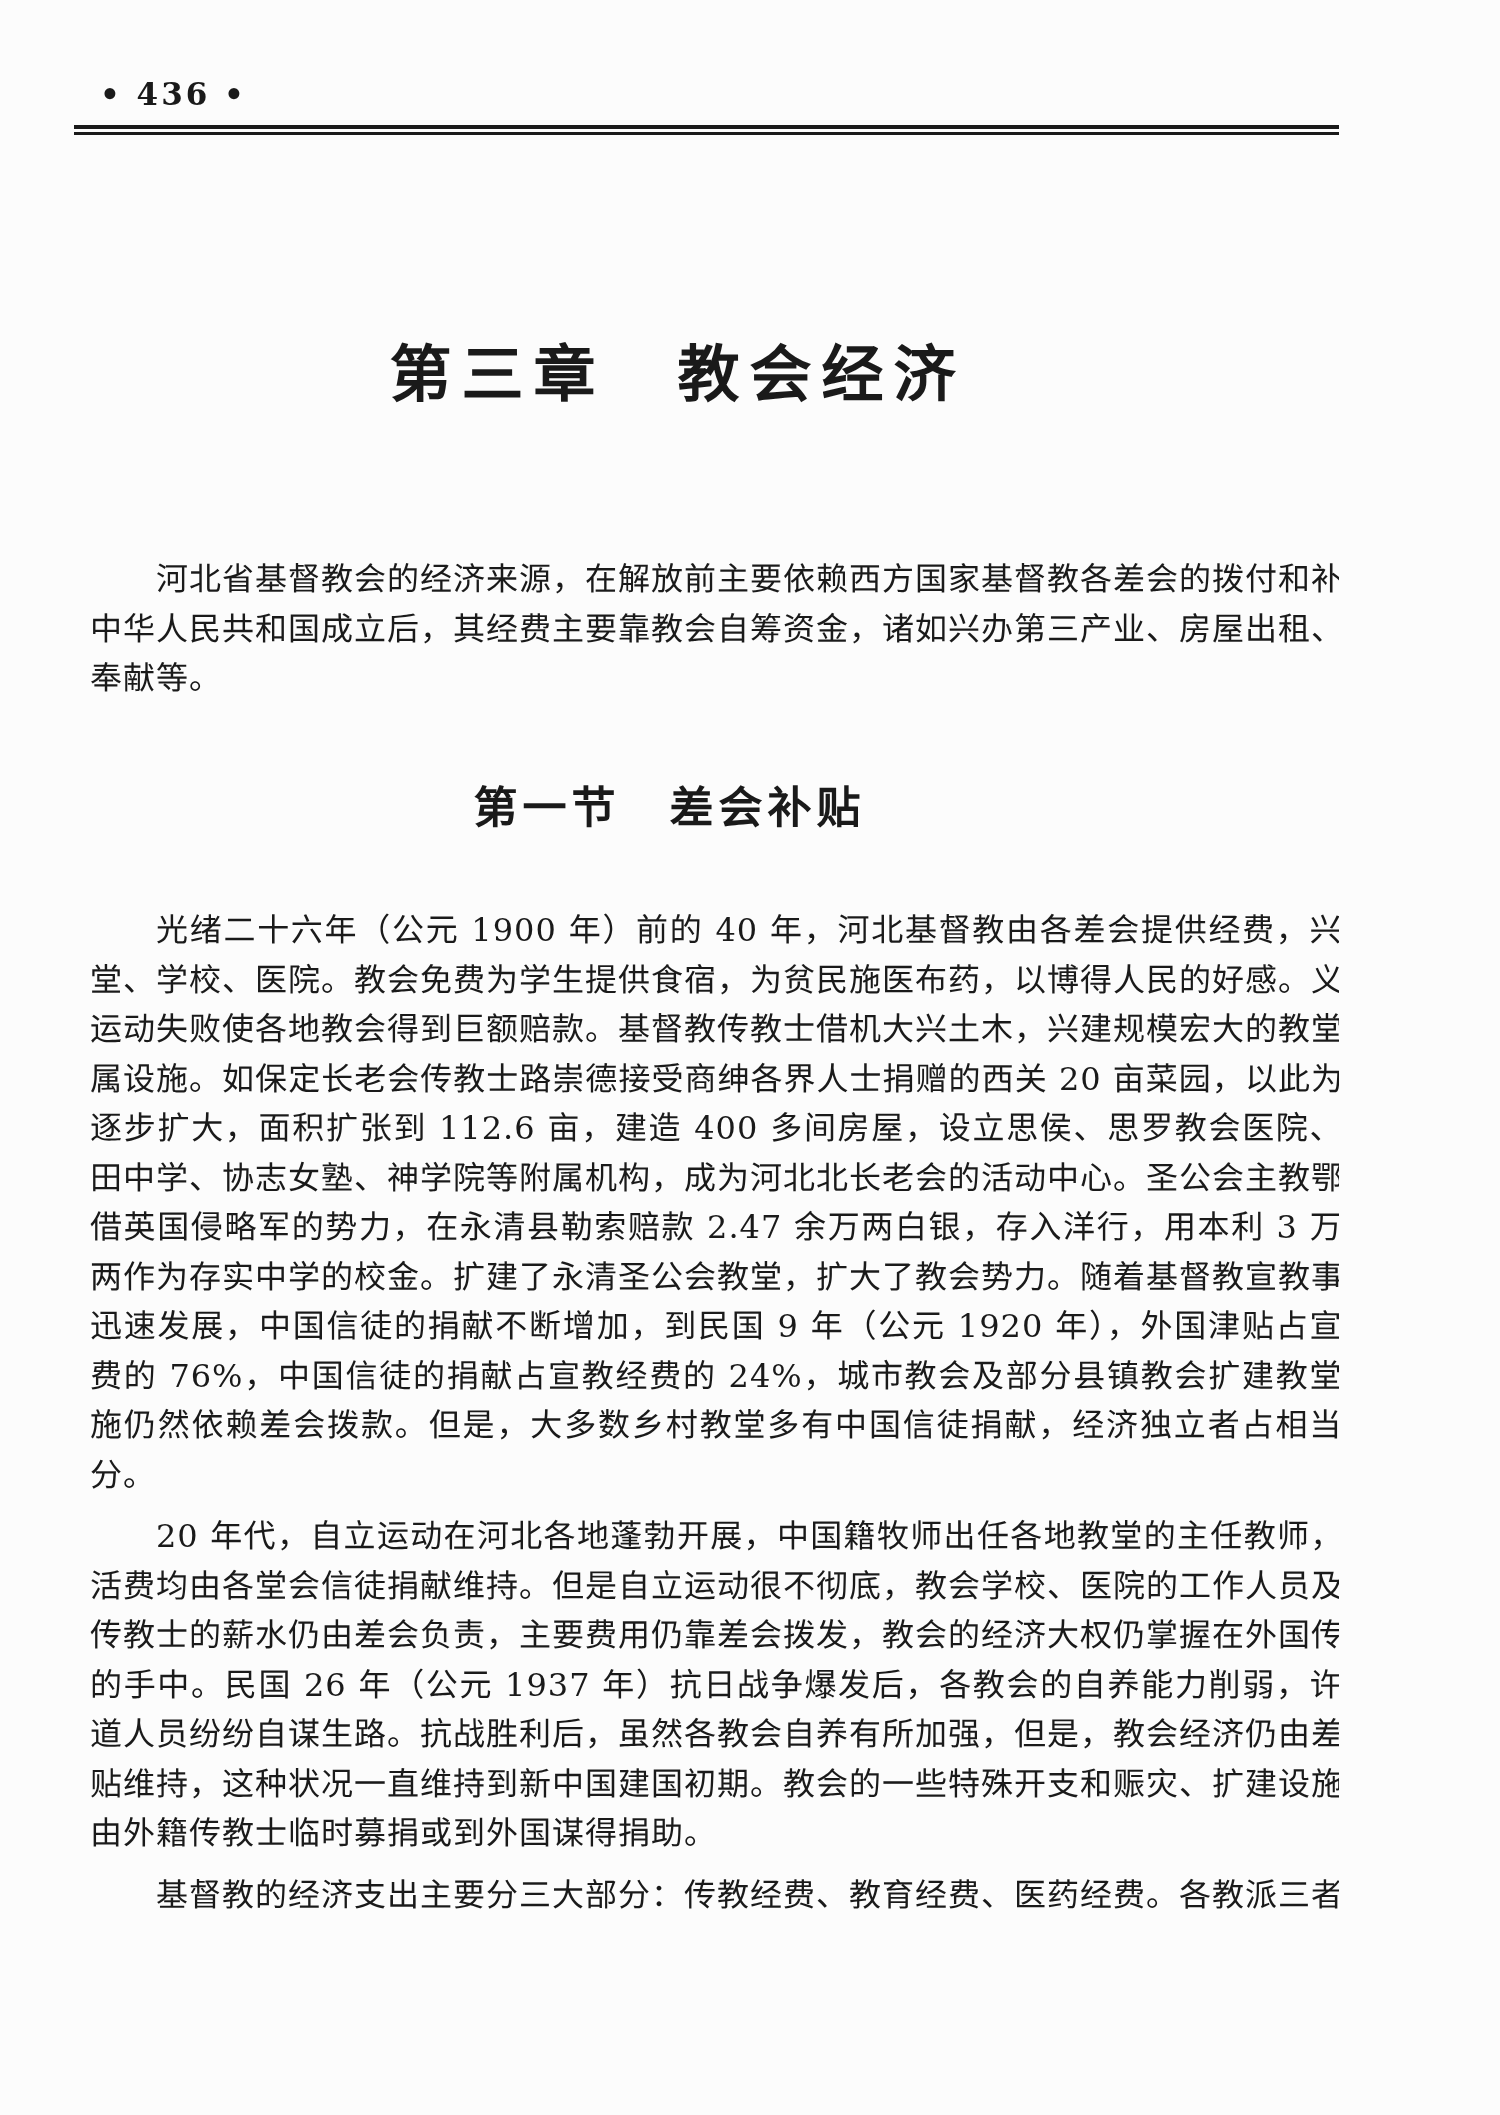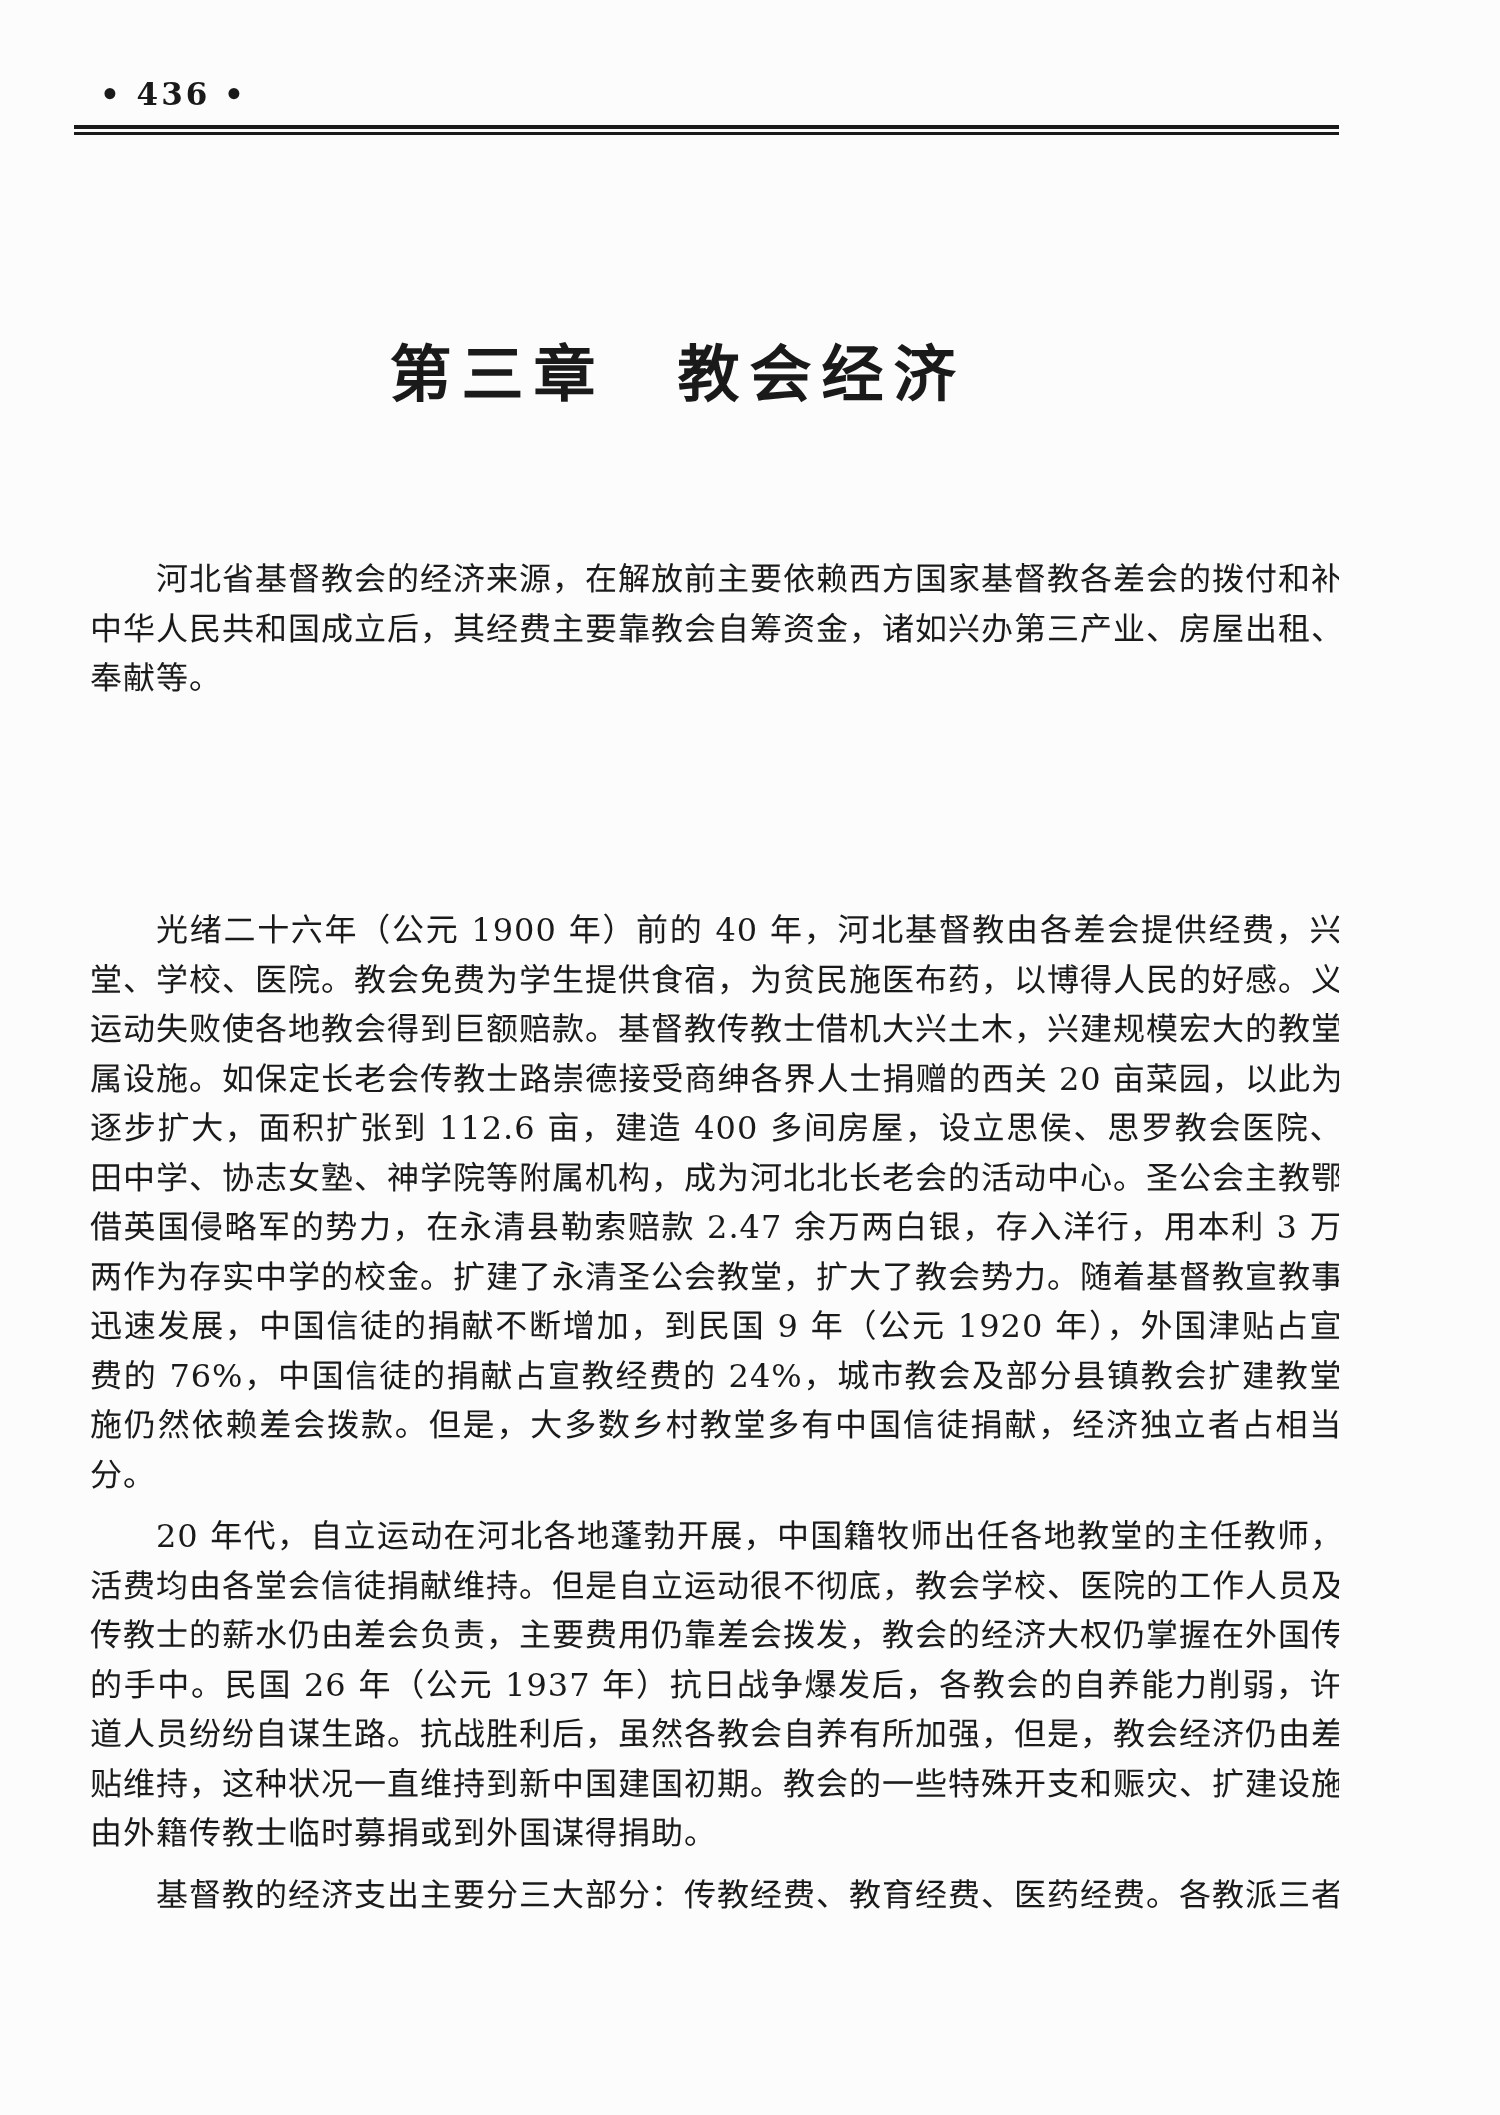--- a/index.html
+++ b/index.html
@@ -83,20 +83,21 @@
   <span class="page-number">• 436 •</span>
 
   <div class="head-rule"></div>
 
   <h1 class="chapter-title">第三章　教会经济</h1>
 
   <div class="intro-block">
     <p class="body-para">河北省基督教会的经济来源，在解放前主要依赖西方国家基督教各差会的拨付和补贴。中华人民共和国成立后，其经费主要靠教会自筹资金，诸如兴办第三产业、房屋出租、信徒奉献等。</p>
   </div>
 
+  <h2 class="section-title">第一节　差会补贴</h2>
 
   <div class="body-block">
     <p class="body-para">光绪二十六年（公元 1900 年）前的 40 年，河北基督教由各差会提供经费，兴办教堂、学校、医院。教会免费为学生提供食宿，为贫民施医布药，以博得人民的好感。义和团运动失败使各地教会得到巨额赔款。基督教传教士借机大兴土木，兴建规模宏大的教堂及附属设施。如保定长老会传教士路崇德接受商绅各界人士捐赠的西关 20 亩菜园，以此为基地逐步扩大，面积扩张到 112.6 亩，建造 400 多间房屋，设立思侯、思罗教会医院、烈士田中学、协志女塾、神学院等附属机构，成为河北北长老会的活动中心。圣公会主教鄂方智借英国侵略军的势力，在永清县勒索赔款 2.47 余万两白银，存入洋行，用本利 3 万余银两作为存实中学的校金。扩建了永清圣公会教堂，扩大了教会势力。随着基督教宣教事业的迅速发展，中国信徒的捐献不断增加，到民国 9 年（公元 1920 年），外国津贴占宣教经费的 76%，中国信徒的捐献占宣教经费的 24%，城市教会及部分县镇教会扩建教堂等设施仍然依赖差会拨款。但是，大多数乡村教堂多有中国信徒捐献，经济独立者占相当一部分。</p>
     <p class="body-para">20 年代，自立运动在河北各地蓬勃开展，中国籍牧师出任各地教堂的主任教师，其生活费均由各堂会信徒捐献维持。但是自立运动很不彻底，教会学校、医院的工作人员及外籍传教士的薪水仍由差会负责，主要费用仍靠差会拨发，教会的经济大权仍掌握在外国传教士的手中。民国 26 年（公元 1937 年）抗日战争爆发后，各教会的自养能力削弱，许多传道人员纷纷自谋生路。抗战胜利后，虽然各教会自养有所加强，但是，教会经济仍由差会津贴维持，这种状况一直维持到新中国建国初期。教会的一些特殊开支和赈灾、扩建设施等，由外籍传教士临时募捐或到外国谋得捐助。</p>
     <p class="body-para">基督教的经济支出主要分三大部分：传教经费、教育经费、医药经费。各教派三者间的</p>
   </div>
 
 </div>
 
 </body></html>

